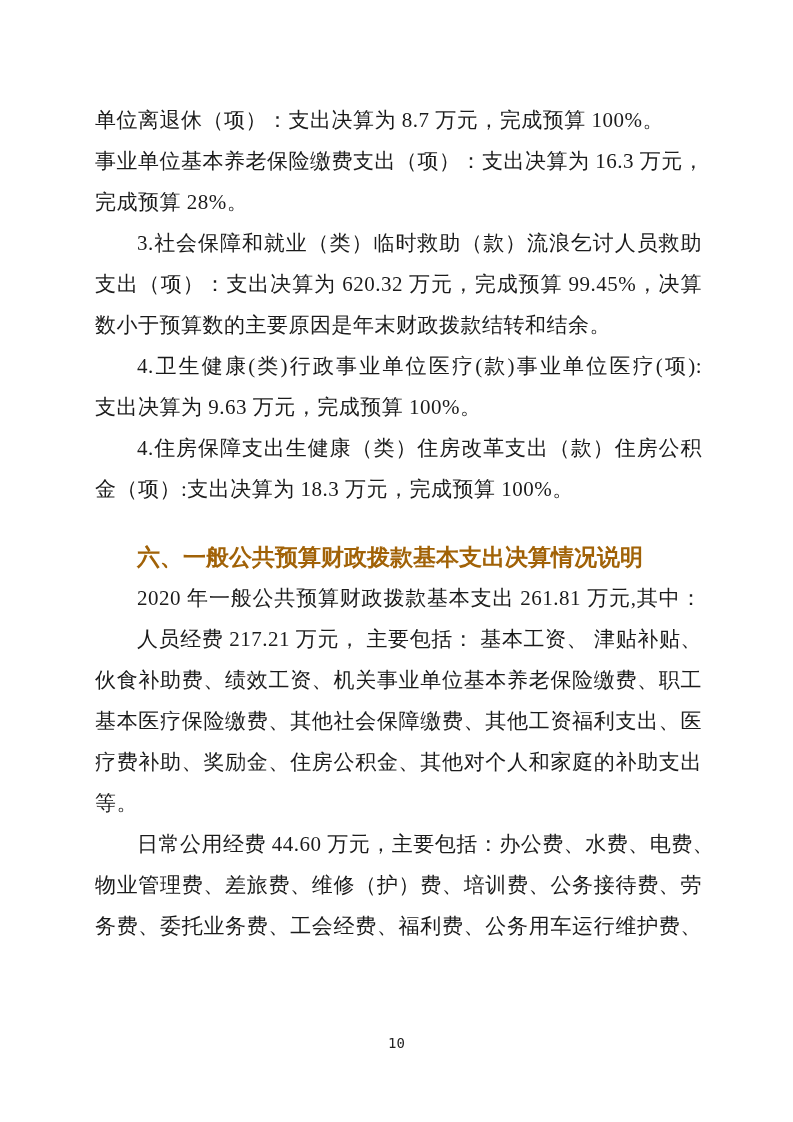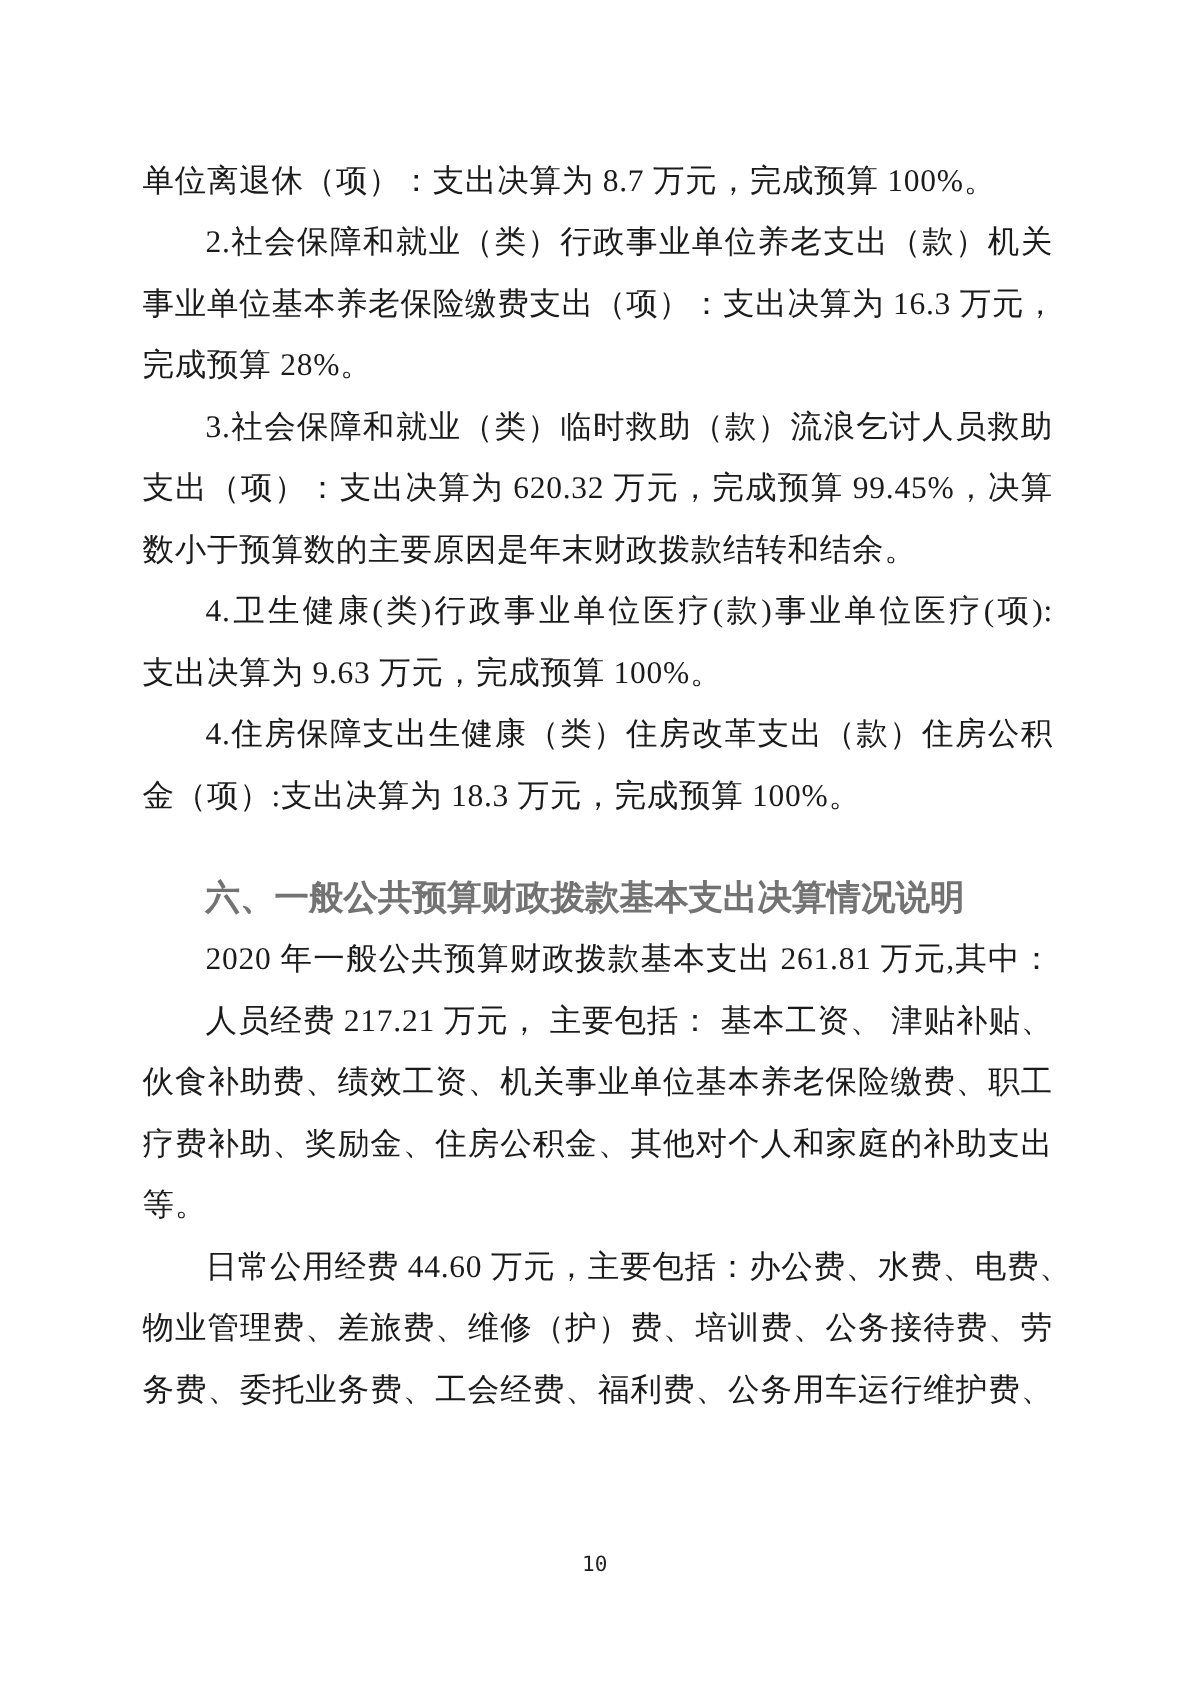--- a/index.html
+++ b/index.html
@@ -45,21 +45,21 @@
   }
   .heading {
     font-family: "Liberation Sans", sans-serif;
     font-weight: 700;
     font-size: 23px;
     line-height: 41px;
     height: 41px;
     margin-top: 27px;
     white-space: nowrap;
     text-indent: 42px;
-    color: #737373;
+    color: #a16207;
   }
   .pagenum {
     position: absolute;
     left: 0;
     top: 1023px;
     width: 793px;
     text-align: center;
     font-size: 14px;
     font-family: "DejaVu Sans Mono", monospace;
     color: #222222;
@@ -70,21 +70,20 @@
 <body>
 
 <div class="page">
   <div class="content">
 
     <div class="para">
       <div class="line">单位离退休（项）：支出决算为 8.7 万元，完成预算 100%。</div>
     </div>
 
     <div class="para">
-      <div class="line fill indent">2.社会保障和就业（类）行政事业单位养老支出（款）机关</div>
       <div class="line fill">事业单位基本养老保险缴费支出（项）：支出决算为 16.3 万元，</div>
       <div class="line">完成预算 28%。</div>
     </div>
 
     <div class="para">
       <div class="line fill indent">3.社会保障和就业（类）临时救助（款）流浪乞讨人员救助</div>
       <div class="line fill">支出（项）：支出决算为 620.32 万元，完成预算 99.45%，决算</div>
       <div class="line">数小于预算数的主要原因是年末财政拨款结转和结余。</div>
     </div>
 
@@ -100,20 +99,21 @@
 
     <div class="heading">六、一般公共预算财政拨款基本支出决算情况说明</div>
 
     <div class="para">
       <div class="line fill indent">2020 年一般公共预算财政拨款基本支出 261.81 万元,其中：</div>
     </div>
 
     <div class="para">
       <div class="line fill indent">人员经费 217.21 万元， 主要包括： 基本工资、 津贴补贴、</div>
       <div class="line fill">伙食补助费、绩效工资、机关事业单位基本养老保险缴费、职工</div>
+      <div class="line fill">基本医疗保险缴费、其他社会保障缴费、其他工资福利支出、医</div>
       <div class="line fill">疗费补助、奖励金、住房公积金、其他对个人和家庭的补助支出</div>
       <div class="line">等。</div>
     </div>
 
     <div class="para">
       <div class="line fill indent">日常公用经费 44.60 万元，主要包括：办公费、水费、电费、</div>
       <div class="line fill">物业管理费、差旅费、维修（护）费、培训费、公务接待费、劳</div>
       <div class="line fill">务费、委托业务费、工会经费、福利费、公务用车运行维护费、</div>
     </div>
 

